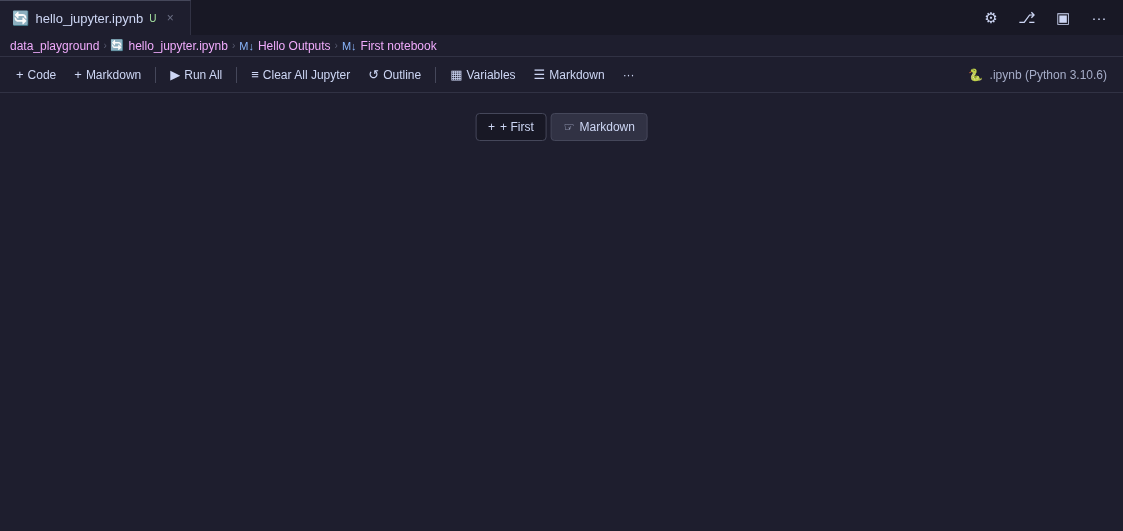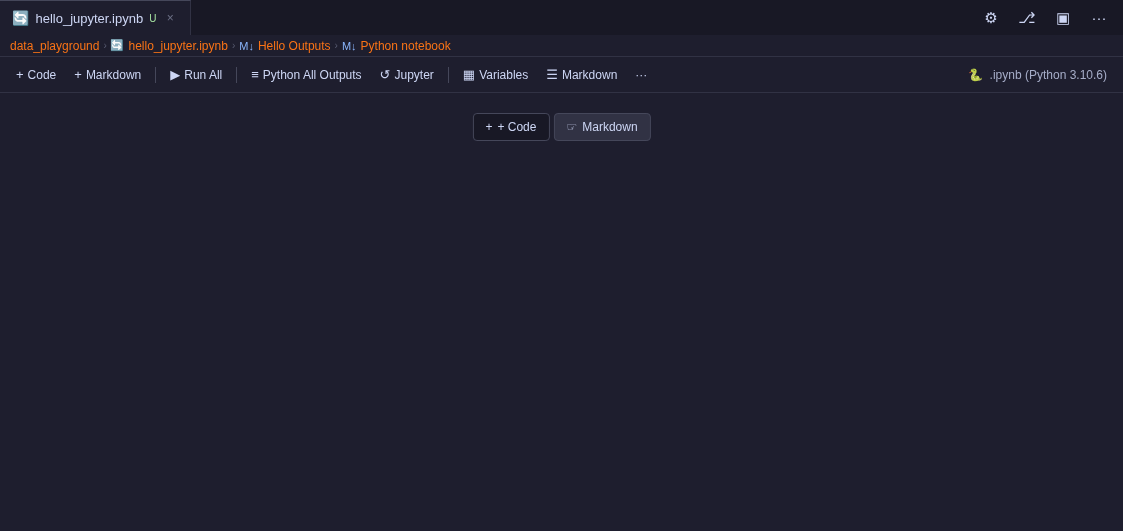--- a/index.html
+++ b/index.html
@@ -80,21 +80,21 @@
       background-color: #1e1e2e;
       height: 22px;
       padding: 0 10px;
       gap: 4px;
       font-size: 12px;
       color: #a6adc8;
       border-bottom: 1px solid #313244;
     }
     .breadcrumb-sep { color: #585b70; font-size: 10px; }
     .breadcrumb-icon { font-size: 11px; color: #89b4fa; }
-    .breadcrumb-item { color: #f97316; cursor: pointer; }
+    .breadcrumb-item { color: #f0abfc; cursor: pointer; }
 
     
     .toolbar {
       display: flex;
       align-items: center;
       background-color: #1e1e2e;
       height: 36px;
       padding: 0 8px;
       gap: 2px;
       border-bottom: 1px solid #313244;
@@ -190,45 +190,45 @@
 <div class="breadcrumb-bar">
   <span class="breadcrumb-item">data_playground</span>
   <span class="breadcrumb-sep">›</span>
   <span class="breadcrumb-icon">🔄</span>
   <span class="breadcrumb-item">hello_jupyter.ipynb</span>
   <span class="breadcrumb-sep">›</span>
   <span style="font-size:11px;color:#89b4fa;">M↓</span>
   <span class="breadcrumb-item">Hello Outputs</span>
   <span class="breadcrumb-sep">›</span>
   <span style="font-size:11px;color:#89b4fa;">M↓</span>
-  <span class="breadcrumb-item">Python notebook</span>
+  <span class="breadcrumb-item">First notebook</span>
 </div>
 
 <div class="toolbar">
   <div class="toolbar-btn">
     <span class="btn-icon">+</span>
     <span>Code</span>
   </div>
   <div class="toolbar-btn">
     <span class="btn-icon">+</span>
     <span>Markdown</span>
   </div>
   <div class="toolbar-sep"></div>
   <div class="toolbar-btn">
     <span class="btn-icon">▶</span>
     <span>Run All</span>
   </div>
   <div class="toolbar-sep"></div>
   <div class="toolbar-btn">
     <span class="btn-icon">≡</span>
-    <span>Python All Outputs</span>
+    <span>Clear All Jupyter</span>
   </div>
   <div class="toolbar-btn">
     <span class="btn-icon">↺</span>
-    <span>Jupyter</span>
+    <span>Outline</span>
   </div>
   <div class="toolbar-sep"></div>
   <div class="toolbar-btn">
     <span class="btn-icon">▦</span>
     <span>Variables</span>
   </div>
   <div class="toolbar-btn">
     <span class="btn-icon">☰</span>
     <span>Markdown</span>
   </div>
@@ -239,20 +239,20 @@
   <div class="kernel-info">
     <span style="font-size:12px;">🐍</span>
     <span>.ipynb (Python 3.10.6)</span>
   </div>
 </div>
 
 <div class="main-area">
   <div class="floating-buttons">
     <div class="float-btn code-btn">
       <span class="btn-icon">+</span>
-      <span>+ Code</span>
+      <span>+ First</span>
     </div>
     <div class="float-btn markdown-btn">
       <span class="btn-icon">☞</span>
       <span>Markdown</span>
     </div>
   </div>
 </div>
 
 </body></html>

